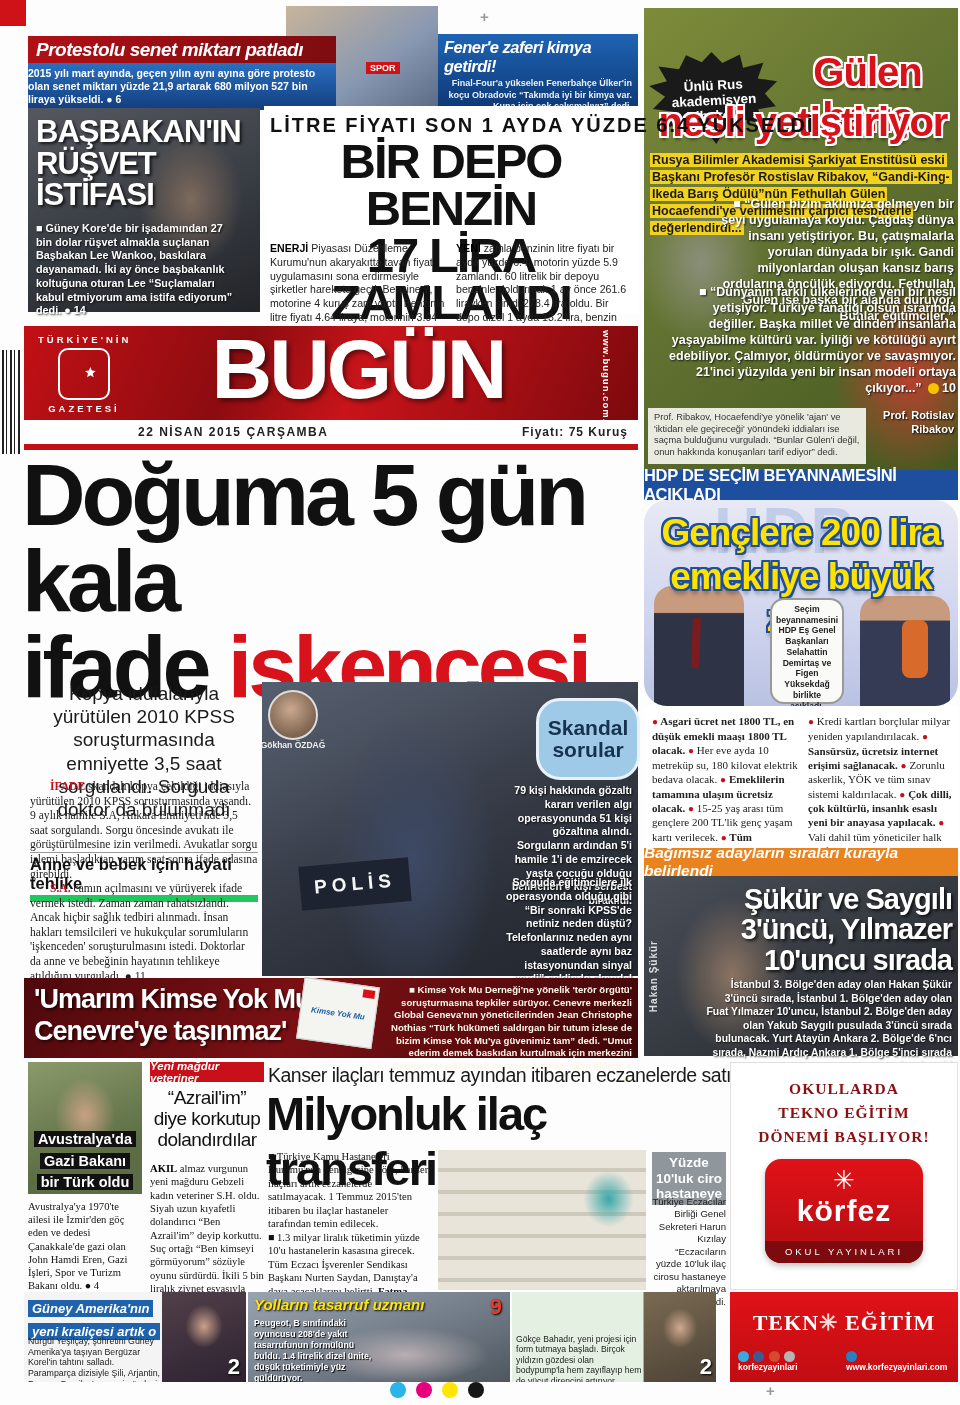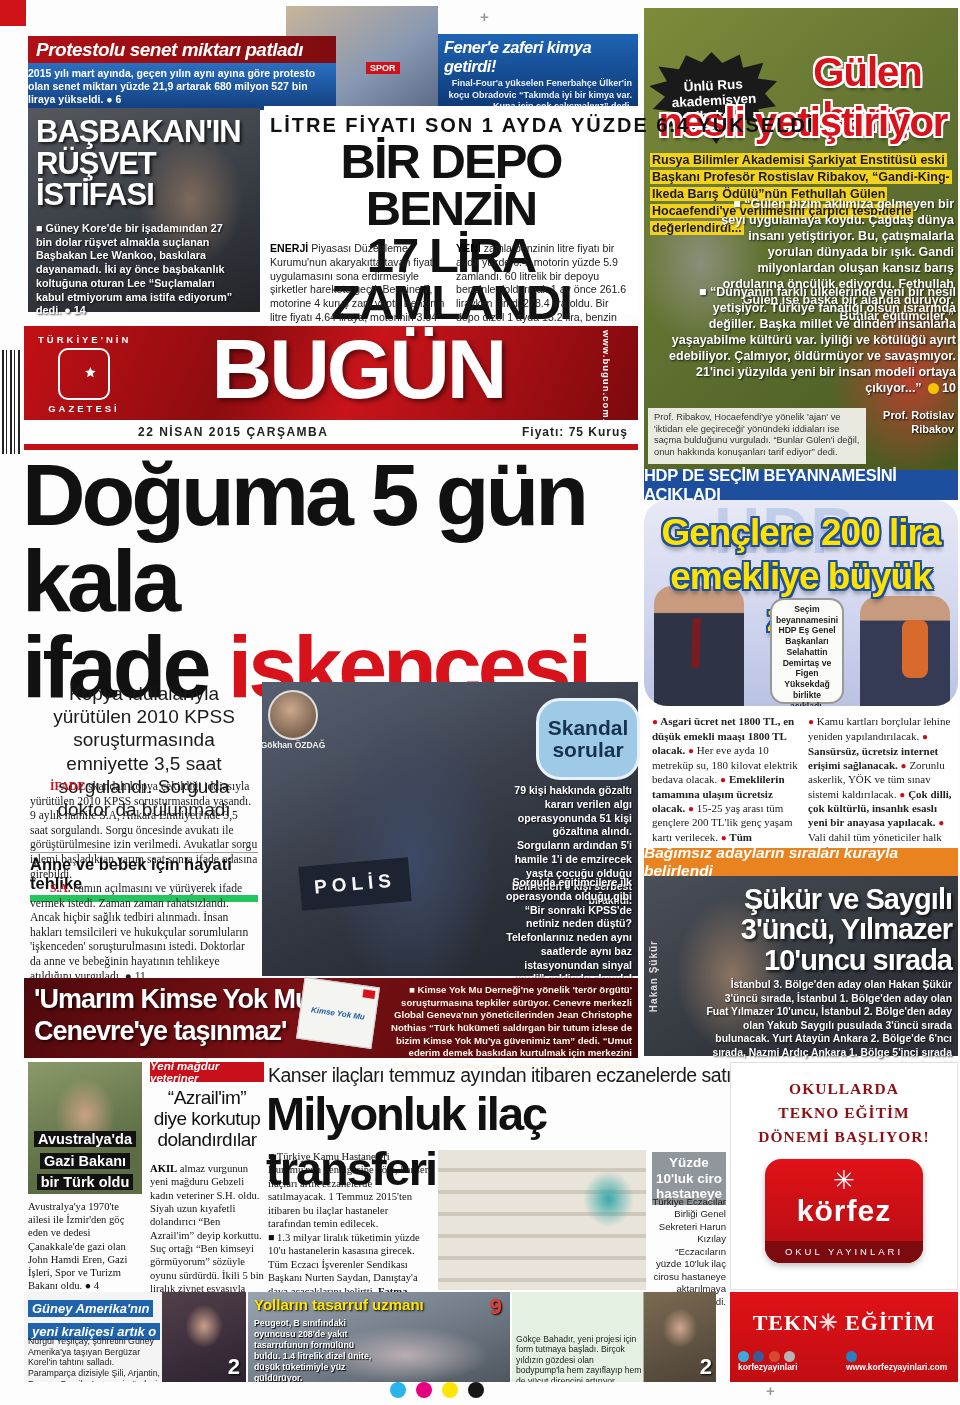--- a/index.html
+++ b/index.html
@@ -187,21 +187,21 @@
   #bs1{left:24px;width:222px;background:linear-gradient(90deg,#f4f4f4 62%,#4a3a3a 63%);}
   #bs1-photo{position:absolute;right:0;top:0;width:84px;height:90px;background:
      radial-gradient(26px 30px at 50% 38%,#caa08a,transparent 72%),linear-gradient(160deg,#52404a,#2c2230);}
   .btitle-blue span{background:#1f63ad;color:#fff;font-weight:bold;font-style:italic;font-size:13px;padding:1px 4px;line-height:1.5;}
   #bs1-t{position:absolute;left:4px;top:4px;width:150px;line-height:1.45;}
   #bs1-b{position:absolute;left:4px;top:44px;width:132px;font-size:8.8px;line-height:1.22;color:#222;}
   .bnum{position:absolute;color:#fff;font-size:22px;font-weight:bold;text-shadow:1px 1px 2px #000;}
   #bs2{left:248px;width:262px;background:
      radial-gradient(120px 40px at 60% 70%,#b9aeb2,transparent 70%),
      linear-gradient(160deg,#9aa4b0,#6e7884 60%,#4e565e);}
-  #bs2-t{position:absolute;left:6px;top:4px;color:#ffe600;font-weight:bold;font-size:15px;text-shadow:1px 1px 2px #000;}
+  #bs2-t{position:absolute;left:6px;top:4px;color:#ffe600;font-weight:bold;font-style:italic;font-size:15px;text-shadow:1px 1px 2px #000;}
   #bs2-b{position:absolute;left:6px;top:26px;width:118px;color:#fff;font-size:8.8px;font-weight:bold;line-height:1.25;text-shadow:1px 1px 1px #000;}
   #bs2-num{right:8px;top:2px;color:#e8392c;}
   #bs3{left:512px;width:204px;background:linear-gradient(90deg,#e4f0e2 64%,#6a5a4a 65%);}
   #bs3-photo{position:absolute;right:0;top:0;width:72px;height:90px;background:
      radial-gradient(24px 28px at 50% 40%,#d0a88e,transparent 72%),linear-gradient(160deg,#7a6a52,#4c4236);}
   .btitle-green span{background:#3aa13a;color:#fff;font-weight:bold;font-style:italic;font-size:12.5px;padding:1px 4px;line-height:1.5;}
   #bs3-t{position:absolute;left:4px;top:4px;width:140px;line-height:1.5;}
   #bs3-b{position:absolute;left:4px;top:42px;width:128px;font-size:8.6px;line-height:1.22;color:#222;}
   #korfez-red{left:730px;top:1292px;width:228px;height:90px;background:linear-gradient(180deg,#e01218,#c00d12);color:#fff;}
   #kr-title{text-align:center;font-family:"Liberation Serif",serif;font-weight:bold;font-size:22px;margin-top:18px;letter-spacing:1px;}
@@ -327,21 +327,21 @@
   </div>
   <div class="abs" id="hdp-bullets">
     <div class="hdp-col serif" id="hdp-colL">
       <span class="b-item"><span class="bdot">●</span> <span>Asgari ücret net 1800 TL, en düşük emekli maaşı 1800 TL olacak.</span> </span>
       <span class="b-item"><span class="bdot">●</span> <span>Her eve ayda 10 metreküp su, 180 kilovat elektrik bedava olacak.</span> </span>
       <span class="b-item"><span class="bdot">●</span> <span>Emeklilerin tamamına ulaşım ücretsiz olacak.</span> </span>
       <span class="b-item"><span class="bdot">●</span> <span>15-25 yaş arası tüm gençlere 200 TL'lik genç yaşam kartı verilecek.</span> </span>
       <span class="b-item"><span class="bdot">●</span> <span>Tüm öğrencilere karşılıksız burs verilecek.</span> </span>
     </div>
     <div class="hdp-col serif" id="hdp-colR">
-      <span class="b-item"><span class="bdot">●</span> <span>Kamu kartları borçlular lehine yeniden yapılandırılacak.</span> </span>
+      <span class="b-item"><span class="bdot">●</span> <span>Kredi kartları borçlular milyar yeniden yapılandırılacak.</span> </span>
       <span class="b-item"><span class="bdot">●</span> <span>Sansürsüz, ücretsiz internet erişimi sağlanacak.</span> </span>
       <span class="b-item"><span class="bdot">●</span> <span>Zorunlu askerlik, YÖK ve tüm sınav sistemi kaldırılacak.</span> </span>
       <span class="b-item"><span class="bdot">●</span> <span>Çok dilli, çok kültürlü, insanlık esaslı yeni bir anayasa yapılacak.</span> </span>
       <span class="b-item"><span class="bdot">●</span> <span>Vali dahil tüm yöneticiler halk tarafından seçilecek. ● 12</span> </span>
     </div>
   </div>
 
   <div class="abs" id="sukur-banner">Bağımsız adayların sıraları kurayla belirlendi</div>
   <div class="abs" id="sukur-photo"></div>
   <div class="abs" id="sukur-h">Şükür ve Saygılı 3'üncü, Yılmazer 10'uncu sırada</div>

